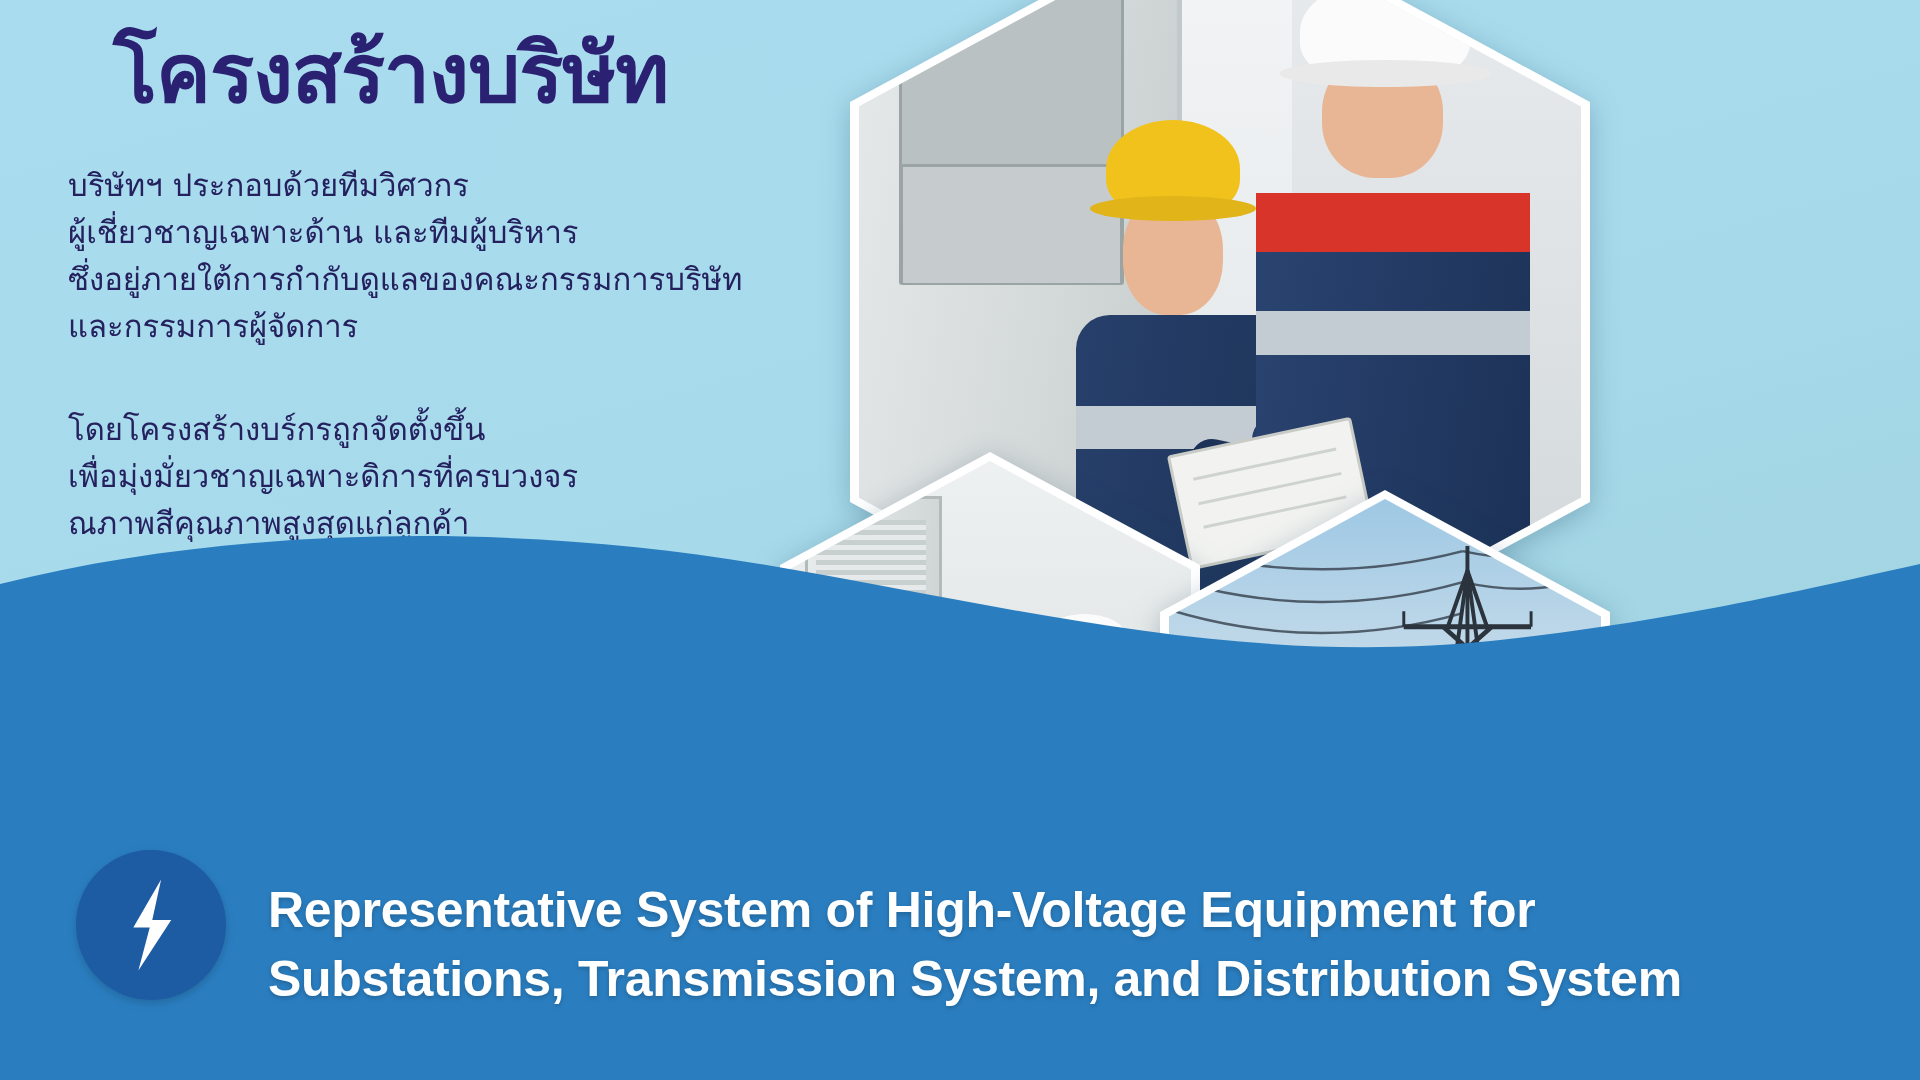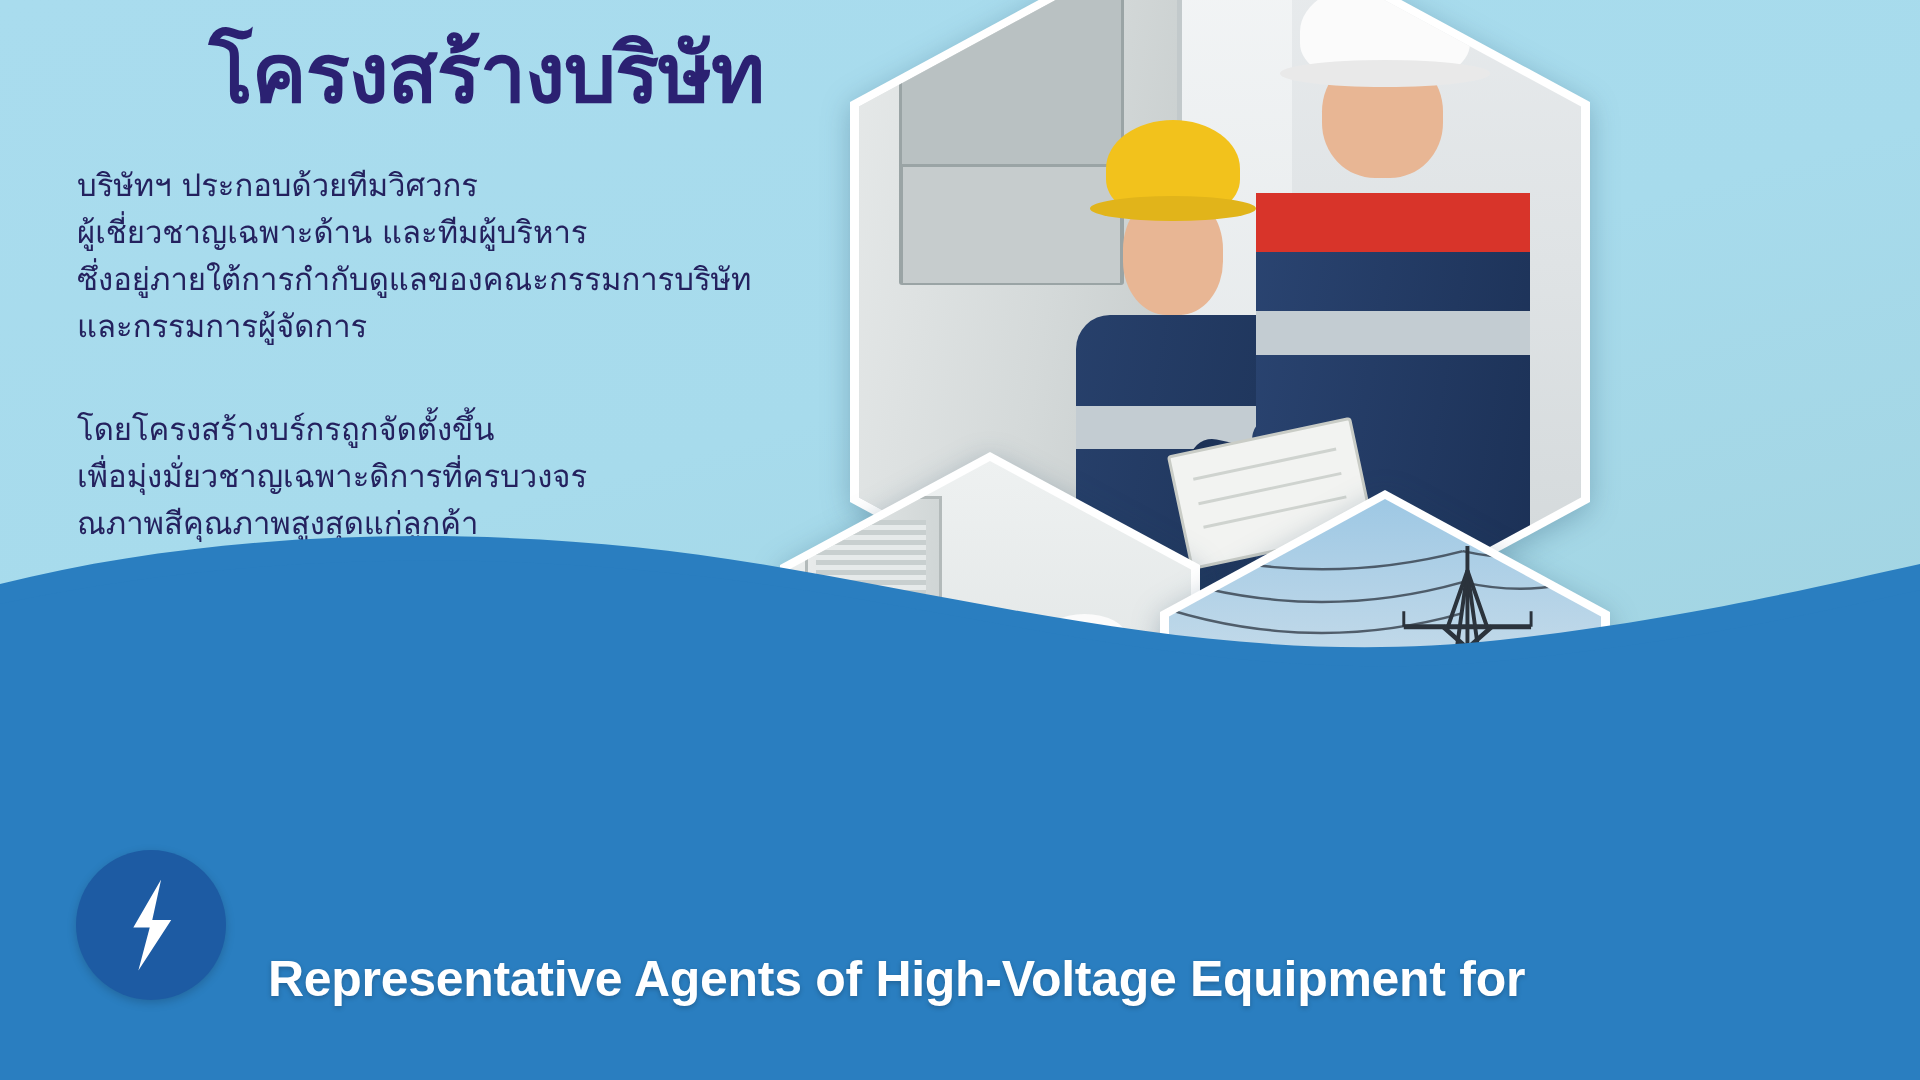--- a/index.html
+++ b/index.html
@@ -30,23 +30,22 @@
   .page-title {
     font-family:"DejaVu Sans","Liberation Sans",sans-serif;
     font-size:82px;
     font-weight:700;
     color:#2b2172;
     letter-spacing:-1px;
     line-height:1.12;
     padding-left:45px;
     padding-top:8px;
     white-space:nowrap;
-    text-align:center;
-  }
-  .body-block { margin-top:42px; padding-left:0px;margin-left:9px; }
+  }
+  .body-block { margin-top:42px; padding-left:0px; }
   .para { margin-bottom:0; }
   .para + .para { margin-top:56px; }
   .para-line {
     font-family:"DejaVu Sans","Liberation Sans",sans-serif;
     font-size:31px;
     font-weight:400;
     color:#24215e;
     line-height:1.52;
     white-space:nowrap;
   }
@@ -308,18 +307,19 @@
 
     <div class="logo-badge">
       <span>
         <svg viewBox="0 0 60 76" aria-hidden="true">
           <path d="M38 2 L16 40 L29 40 L20 74 L46 34 L31 34 Z" fill="#ffffff"></path>
         </svg>
       </span>
     </div>
 
     <div class="banner-text">
-      <span class="ln">Representative Agents of High-Voltage Equipment for</span>
+      <span class="ln">Representative System of High-Voltage Equipment for</span>
+      <span class="ln thin">Substations, Transmission System, and Distribution System</span>
     </div>
 
   </div>
 
 </div>
 
 </body></html>

